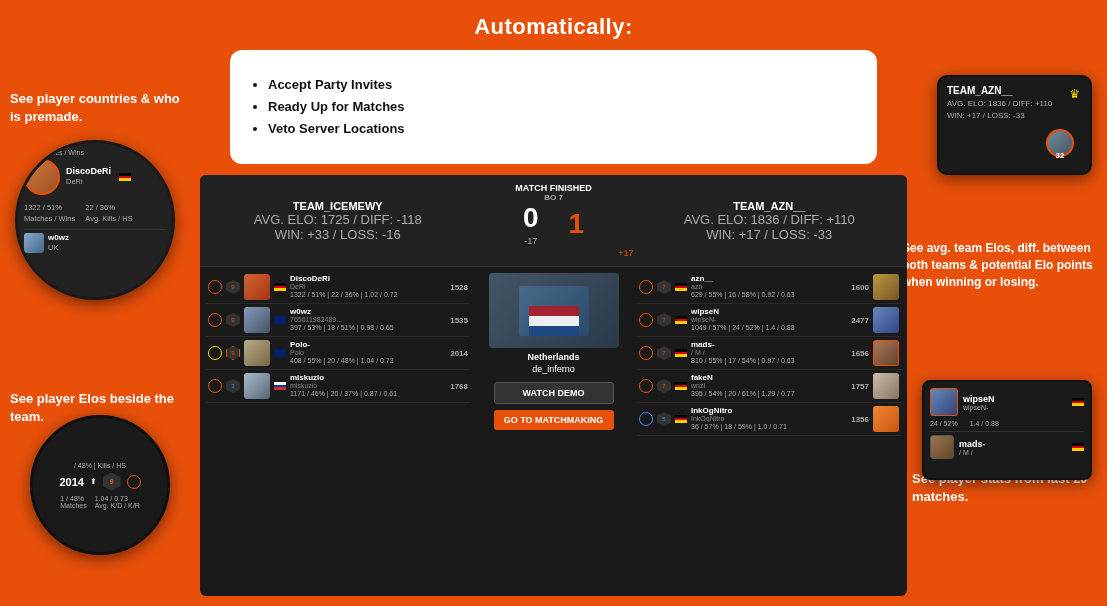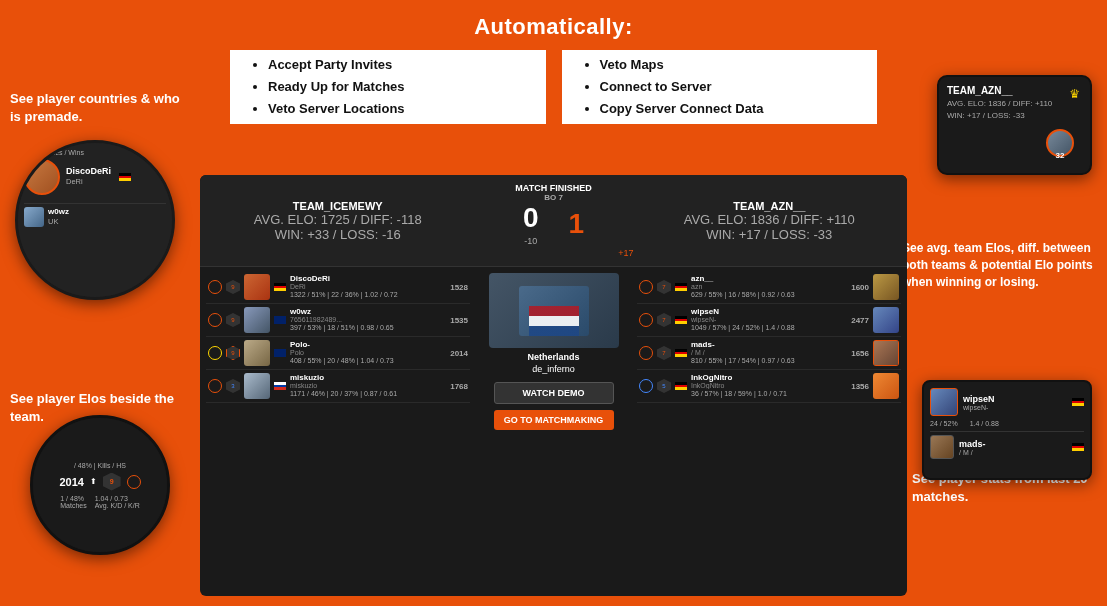--- a/index.html
+++ b/index.html
@@ -24,22 +24,22 @@
     .feature-boxes {
       display: flex;
       justify-content: center;
       gap: 16px;
       margin-top: 10px;
       padding: 0 230px;
     }
 
     .feature-box {
       background: white;
-      border-radius: 0;
-      padding: 4px 20px;
+      border-radius: 12px;
+      padding: 24px 20px;
       flex: 1;
     }
 
     .feature-box ul {
       list-style: disc;
       padding-left: 18px;
     }
 
     .feature-box ul li {
       font-size: 13px;
@@ -444,27 +444,20 @@
 <div class="main-title">Automatically:</div>
 
 <div class="feature-boxes">
   <div class="feature-box">
     <ul>
       <li>Accept Party Invites</li>
       <li>Ready Up for Matches</li>
       <li>Veto Server Locations</li>
     </ul>
   </div>
-  <div class="feature-box">
-    <ul>
-      <li>Veto Maps</li>
-      <li>Connect to Server</li>
-      <li>Copy Server Connect Data</li>
-    </ul>
-  </div>
 </div>
 
 <div class="annotation-left-top">See player countries &amp; who is premade.</div>
 
 <div class="annotation-left-bottom">See player Elos beside the team.</div>
 
 <div class="annotation-right-top">See avg. team Elos, diff. between both teams &amp; potential Elo points when winning or losing.</div>
 
 <div class="annotation-right-bottom">See player stats from last 20 matches.</div>
 
@@ -473,20 +466,24 @@
     <div style="color:#aaa;font-size:7px;margin-bottom:3px;">
       <span style="color:#E8500A;">1%</span> Matches / Wins
     </div>
     <div class="zoom-player-row">
       <div class="zoom-avatar"></div>
       <div>
         <div class="zoom-text">DiscoDeRi</div>
         <div class="zoom-stat">DeRi</div>
       </div>
       <div style="margin-left:2px;width:12px;height:8px;background:linear-gradient(to bottom,#000 33%,#DD0000 33%,#DD0000 66%,#FFCE00 66%);"></div>
+    </div>
+    <div class="zoom-stat-row" style="margin-top:3px;">
+      <span class="zoom-stat">1322 / 51%<br>Matches / Wins</span>
+      <span class="zoom-stat">22 / 36%<br>Avg. Kills / HS</span>
     </div>
     <div style="margin-top:4px;border-top:1px solid #333;padding-top:3px;display:flex;align-items:center;gap:4px;">
       <div style="width:20px;height:20px;background:linear-gradient(135deg,#88aacc,#446688);border-radius:3px;"></div>
       <div>
         <div class="zoom-text" style="font-size:8px;">w0wz</div>
         <div class="zoom-stat">UK</div>
       </div>
     </div>
   </div>
 </div>
@@ -557,21 +554,21 @@
       <div class="team-name">TEAM_ICEMEWY</div>
       <div class="team-elo">AVG. ELO: 1725 / DIFF: -118</div>
       <div class="team-elo">WIN: +33 / LOSS: -16</div>
     </div>
     <div class="score-center">
       <div class="match-status">MATCH FINISHED</div>
       <div class="match-status" style="font-size:8px;color:#aaa;">BO 7</div>
       <div class="score-numbers">
         <div style="text-align:center;">
           <div class="score-num">0</div>
-          <div class="score-diff">-10</div>
+          <div class="score-diff">-17</div>
         </div>
         <div class="score-num orange">1</div>
       </div>
       <div class="score-diff orange" style="text-align:right;padding-right:10px;">+17</div>
     </div>
     <div class="team-info">
       <div class="team-name">TEAM_AZN__</div>
       <div class="team-elo">AVG. ELO: 1836 / DIFF: +110</div>
       <div class="team-elo">WIN: +17 / LOSS: -33</div>
     </div>
@@ -688,20 +685,34 @@
           <div class="player-name">mads-</div>
           <div class="player-sub">/ M /</div>
           <div class="player-stats">810 / 55% | 17 / 54% | 0.97 / 0.63</div>
         </div>
         <div class="player-elo">1656</div>
         <div class="player-avatar">
             <div class="avatar-inner" style="background:linear-gradient(135deg,#aa7755,#664433);border:1px solid #E8500A;"></div>
           </div>
       </div>
       <div class="player-row">
+        <div class="icon-circle"></div>
+        <div class="icon-hex">7</div>
+        <div class="flag-de"></div>
+        <div class="player-info">
+          <div class="player-name">fakeN</div>
+          <div class="player-sub">wnzl_</div>
+          <div class="player-stats">395 / 54% | 20 / 61% | 1.29 / 0.77</div>
+        </div>
+        <div class="player-elo">1757</div>
+        <div class="player-avatar">
+            <div class="avatar-inner" style="background:linear-gradient(135deg,#ccbbaa,#887766);"></div>
+          </div>
+      </div>
+      <div class="player-row">
         <div class="icon-circle" style="border-color:#4488ff;"></div>
         <div class="icon-hex" style="font-size:6px;color:#4488ff;">5</div>
         <div class="flag-de"></div>
         <div class="player-info">
           <div class="player-name">InkOgNitro</div>
           <div class="player-sub">InkOgNitro</div>
           <div class="player-stats">36 / 57% | 18 / 59% | 1.0 / 0.71</div>
         </div>
         <div class="player-elo">1356</div>
         <div class="player-avatar">

